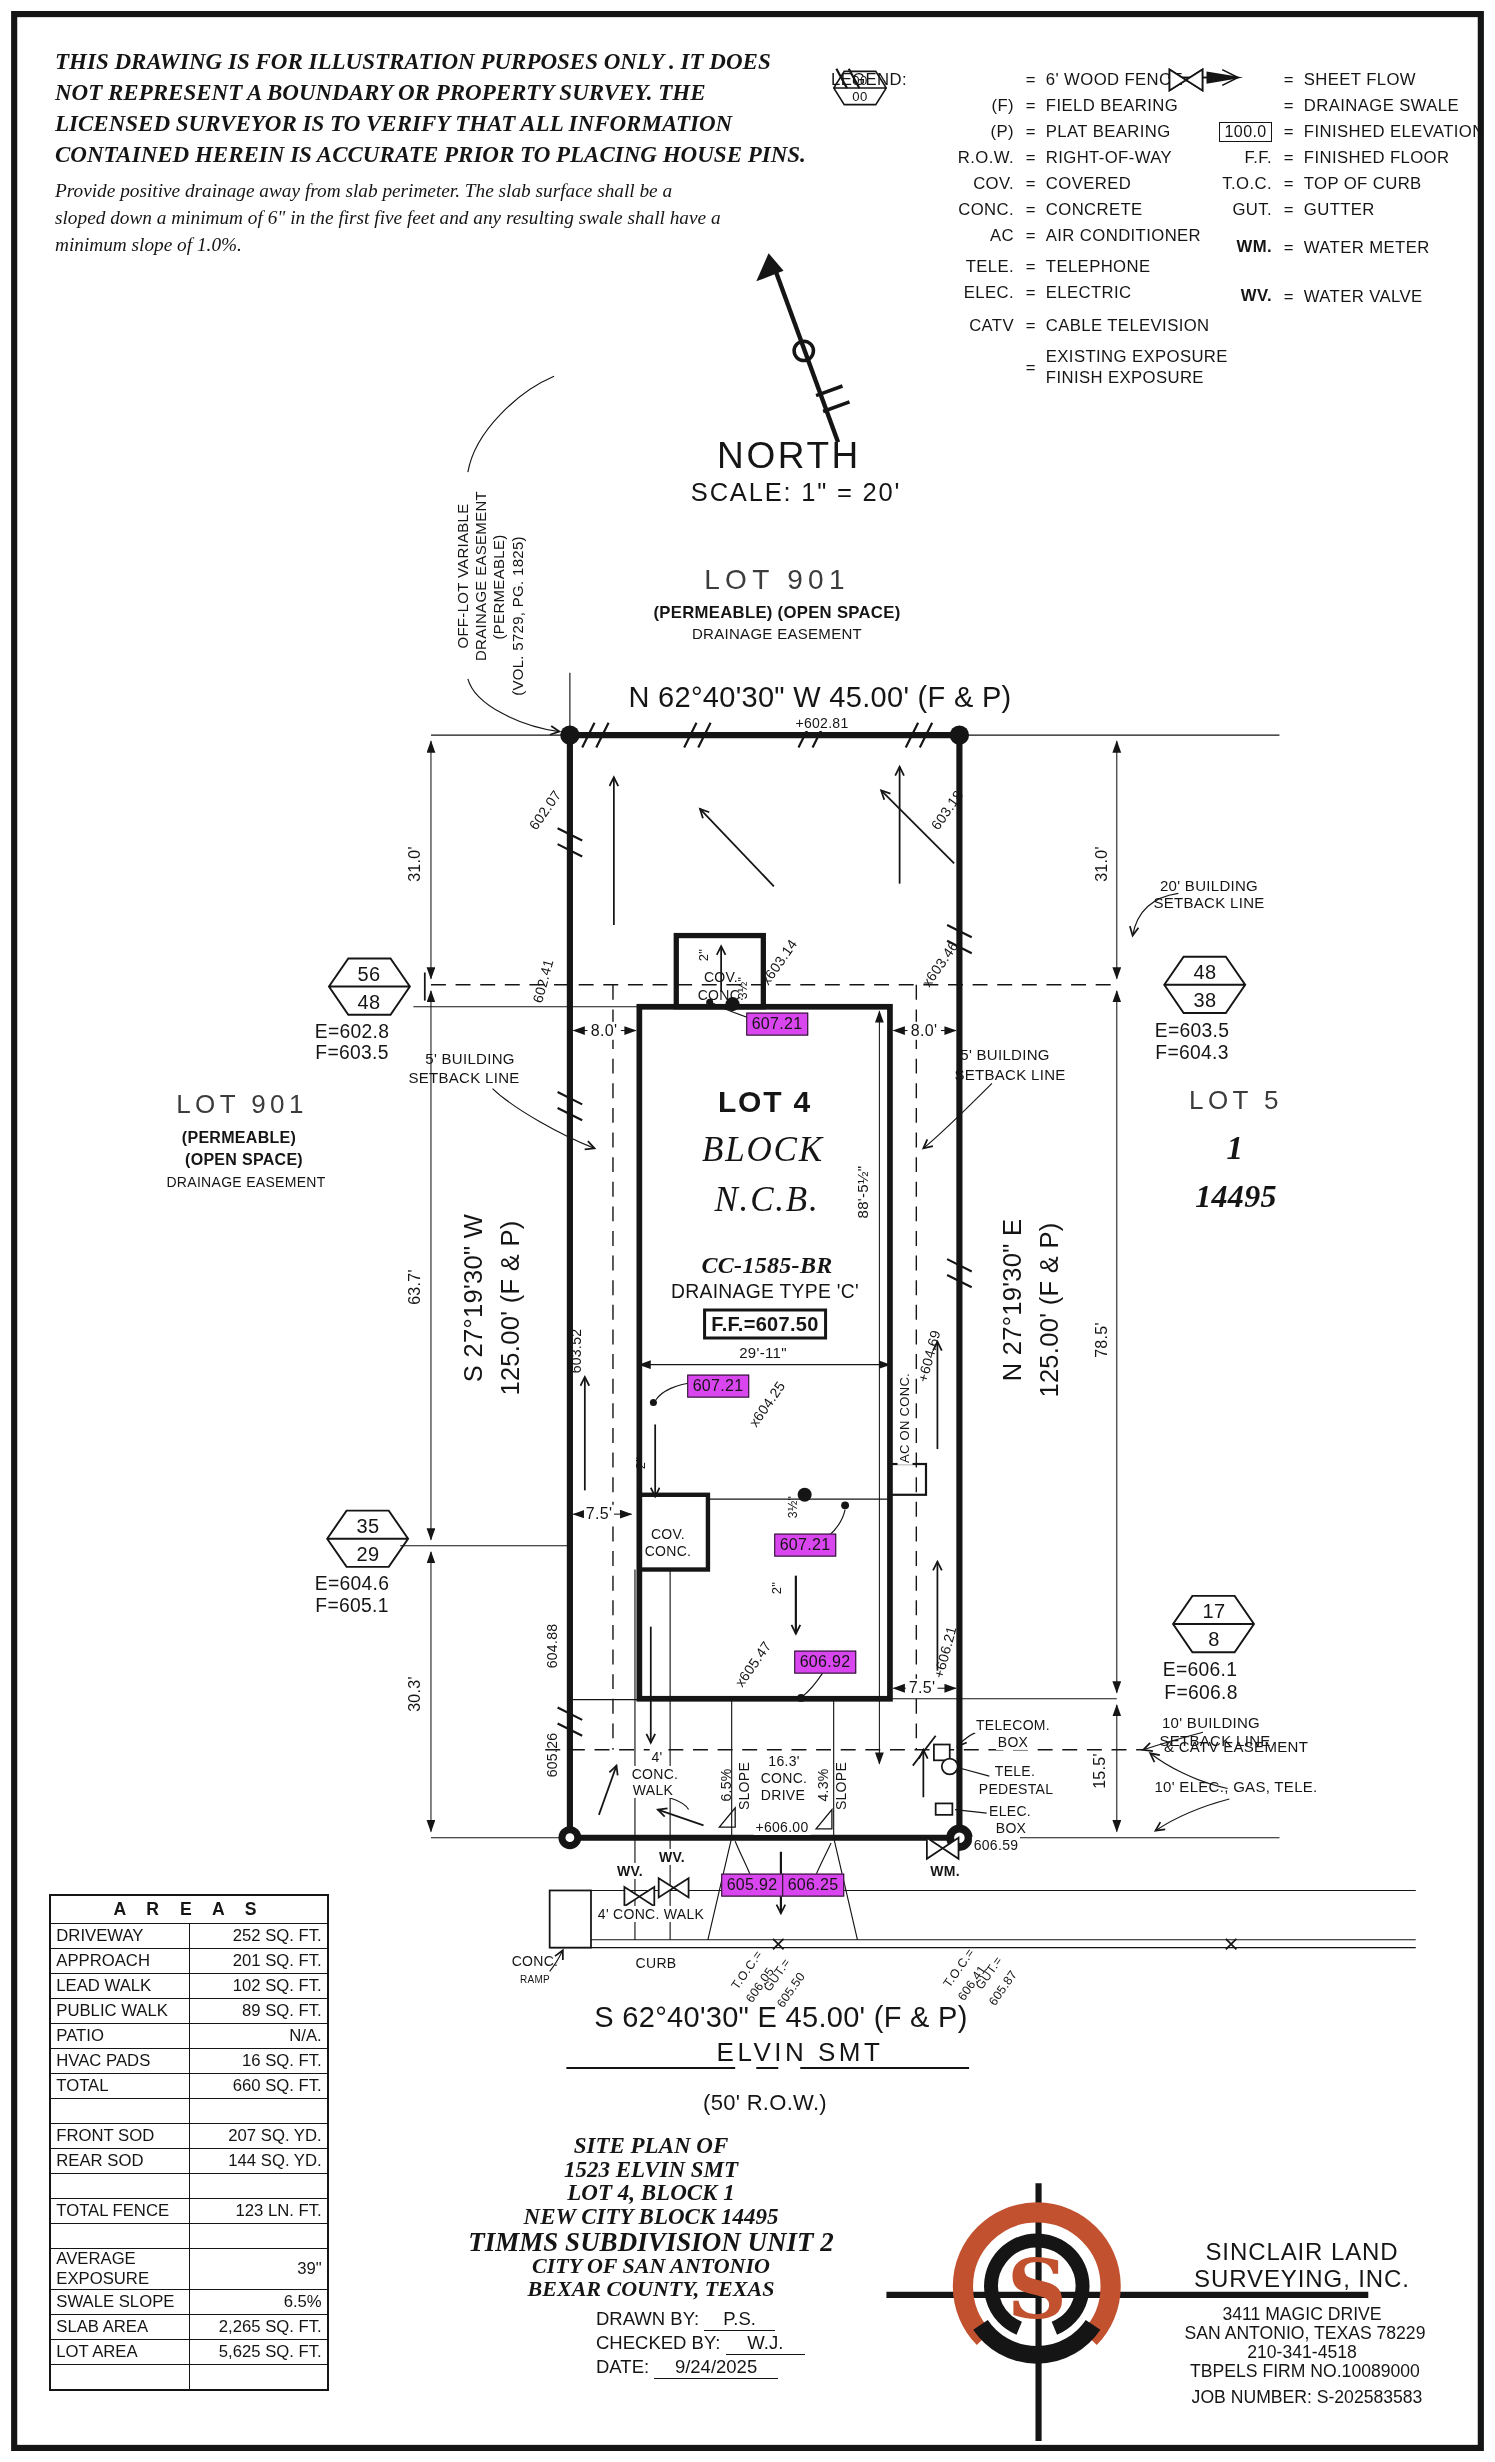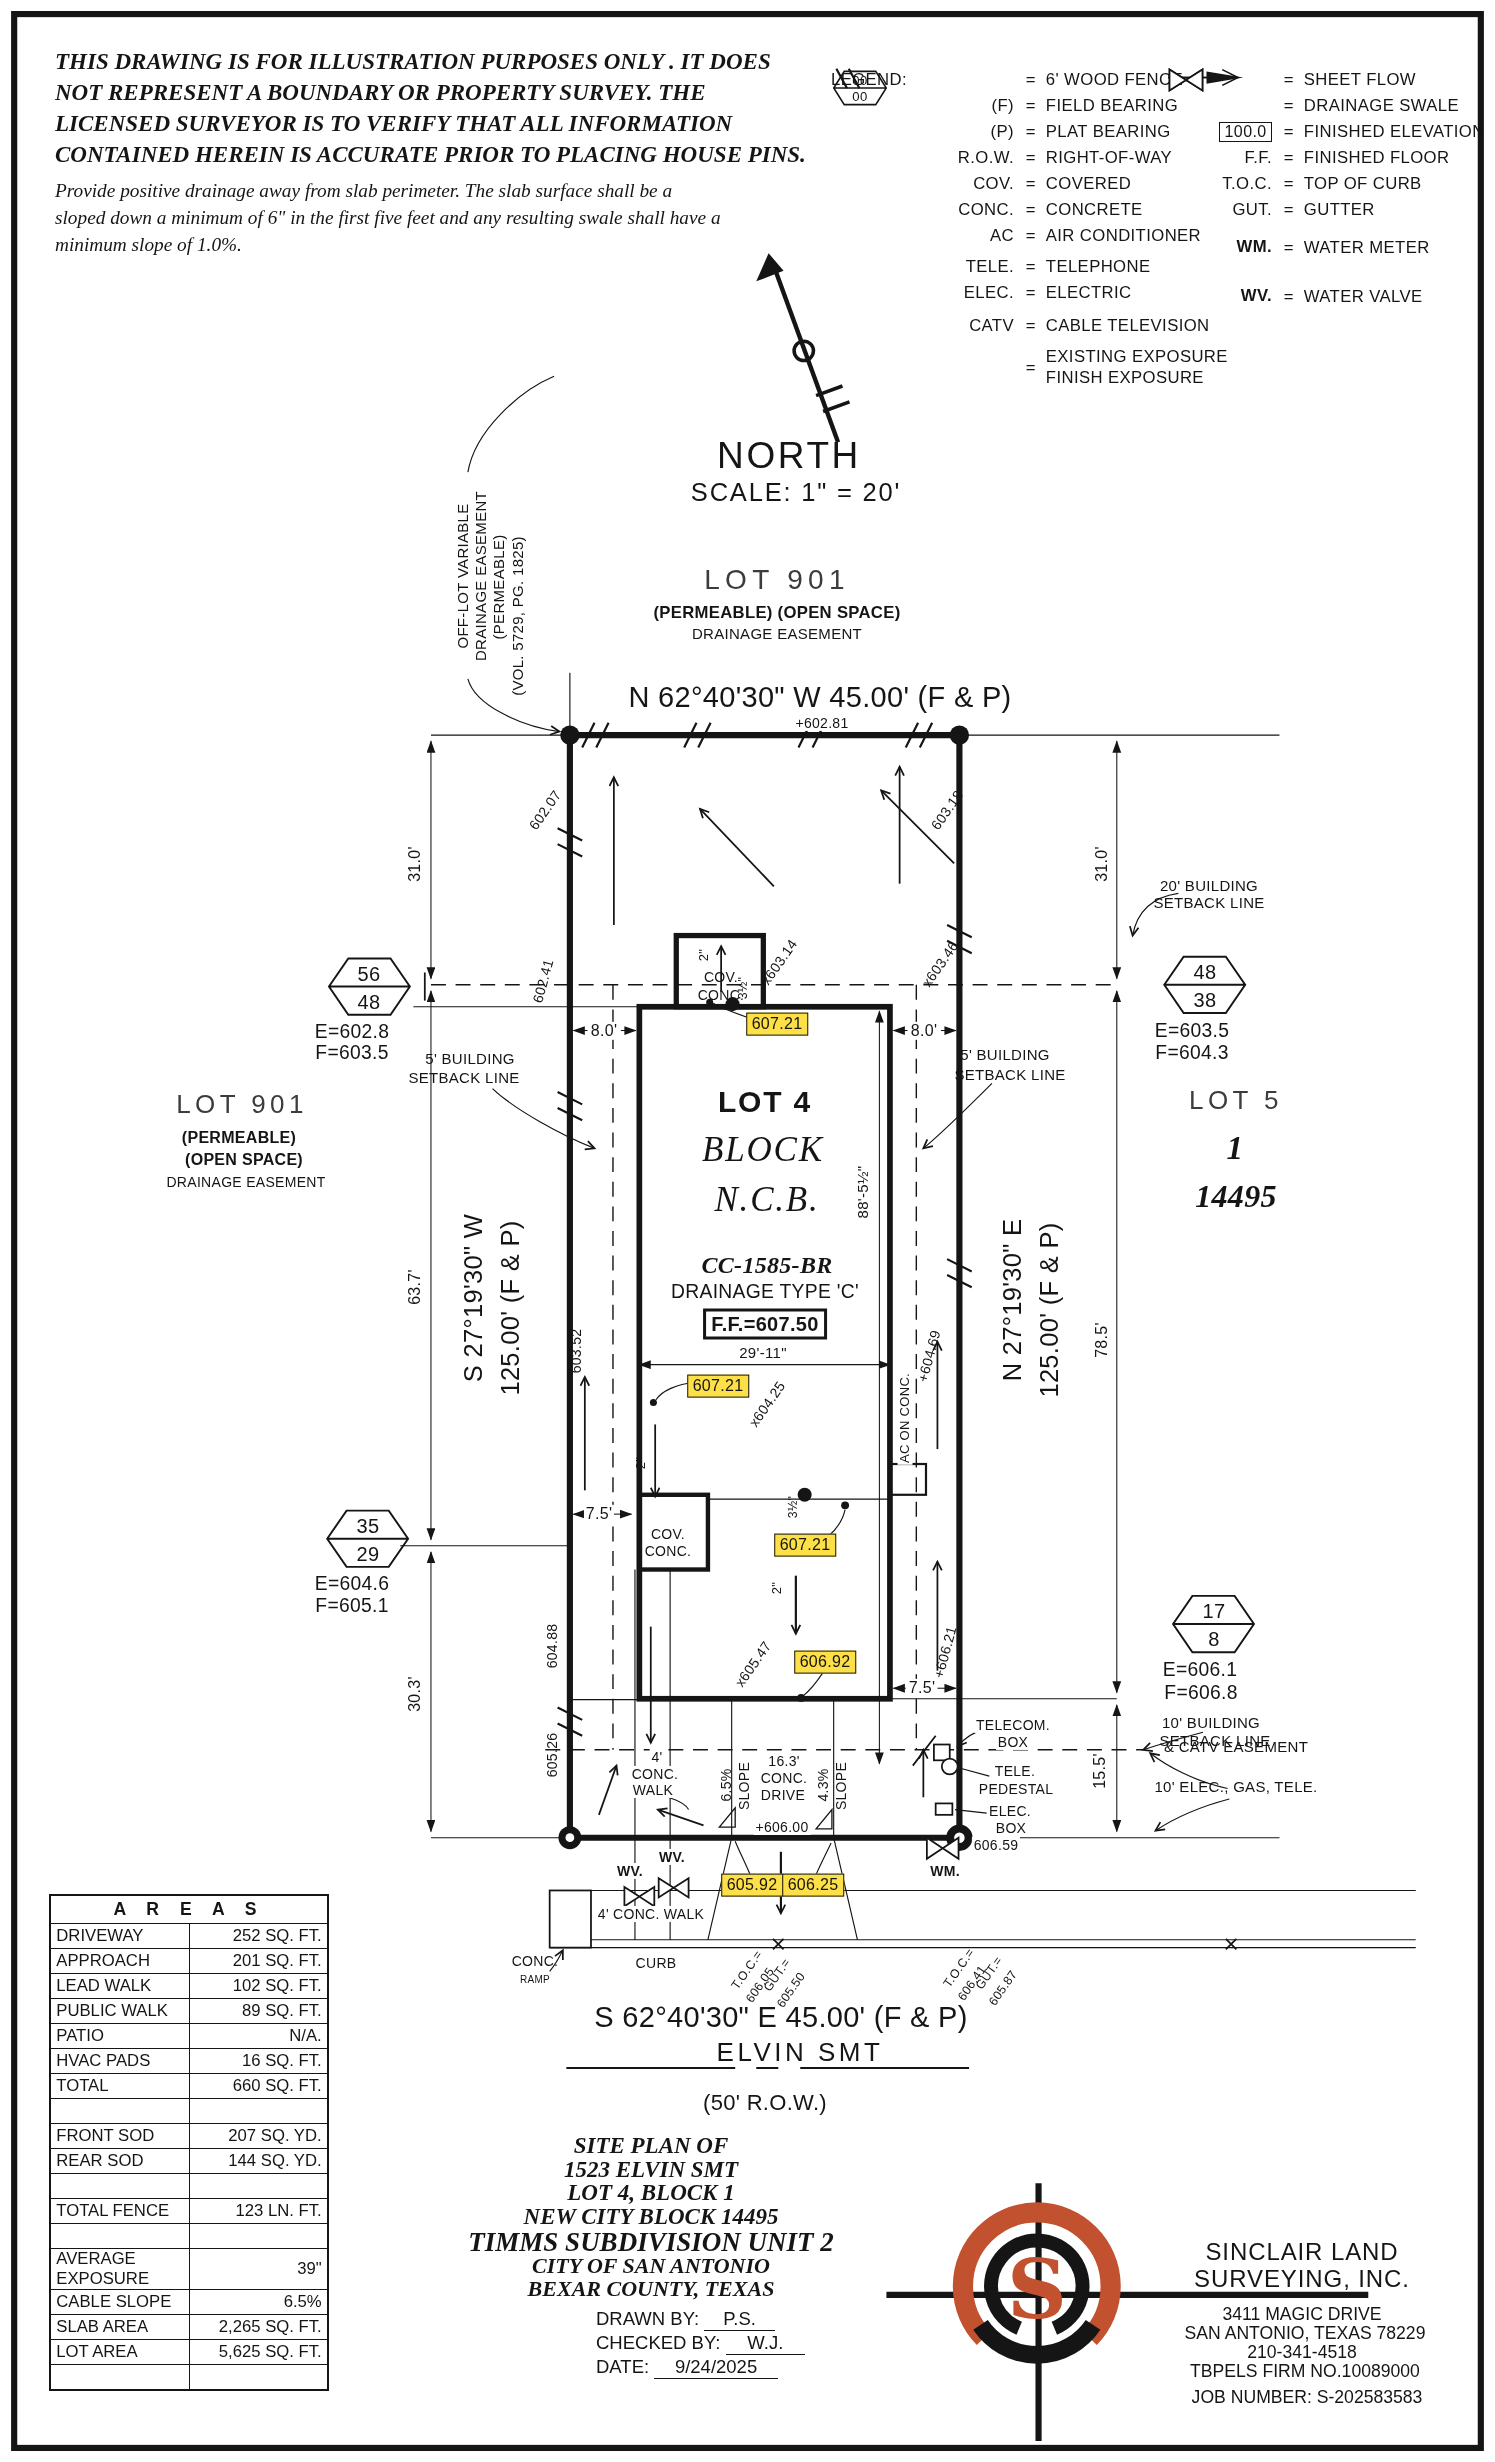--- a/index.html
+++ b/index.html
@@ -16,21 +16,21 @@
   .lpre{width:81px;font-size:16.7px;}
   .labbr{width:102px;text-align:right;padding-right:1.8px;}
   .leq{width:30px;text-align:center;}
   .ldef{white-space:nowrap;}
   .mt6{margin-top:5.3px;} .mt8{margin-top:7px;}
   .rsym{width:106px;display:flex;justify-content:flex-end;align-items:center;padding-right:1.8px;}
   .febox{border:1.8px solid #151515;padding:0 4.4px;font-size:16px;}
   .symcol{display:flex;flex-direction:column;align-items:center;line-height:1;}
   
   .plbl{position:absolute;white-space:nowrap;letter-spacing:0.3px;line-height:1.15;}
-  .pbox{border:1.8px solid #151515;background:#fde047;padding:0 4.4px;line-height:1.3;}
+  .pbox{border:1.8px solid #151515;background:#d946ef;padding:0 4.4px;line-height:1.3;}
   .pbox2{border:3.5px solid #151515;background:#fff;padding:0 5.3px;line-height:1.25;font-weight:700;}
   .b{font-weight:700;} .bg{background:#fff;padding:0 1.8px;}
   .ser{font-family:"Liberation Serif",serif;font-style:italic;}
   .serb{font-family:"Liberation Serif",serif;font-style:italic;font-weight:700;}
   .lt{color:#3c3c3c;}
   
   #areas{position:absolute;left:49px;top:1894px;width:280px;border-collapse:collapse;
          border:2.6px solid #151515;table-layout:fixed;}
   #areas th{border:1.8px solid #151515;height:24.6px;font-size:17.6px;letter-spacing:8px;font-weight:700;}
   #areas td{border:1.1px solid #151515;height:24px;font-size:16.7px;padding:0 5.3px;overflow:hidden;}
@@ -558,21 +558,21 @@
         </tr>
         <tr>
           <td></td>
           <td></td>
         </tr>
         <tr>
           <td>AVERAGE EXPOSURE</td>
           <td>39"</td>
         </tr>
         <tr>
-          <td>CABLE SLOPE</td>
+          <td>SWALE SLOPE</td>
           <td>6.5%</td>
         </tr>
         <tr>
           <td>SLAB AREA</td>
           <td>2,265 SQ. FT.</td>
         </tr>
         <tr>
           <td>LOT AREA</td>
           <td>5,625 SQ. FT.</td>
         </tr>

